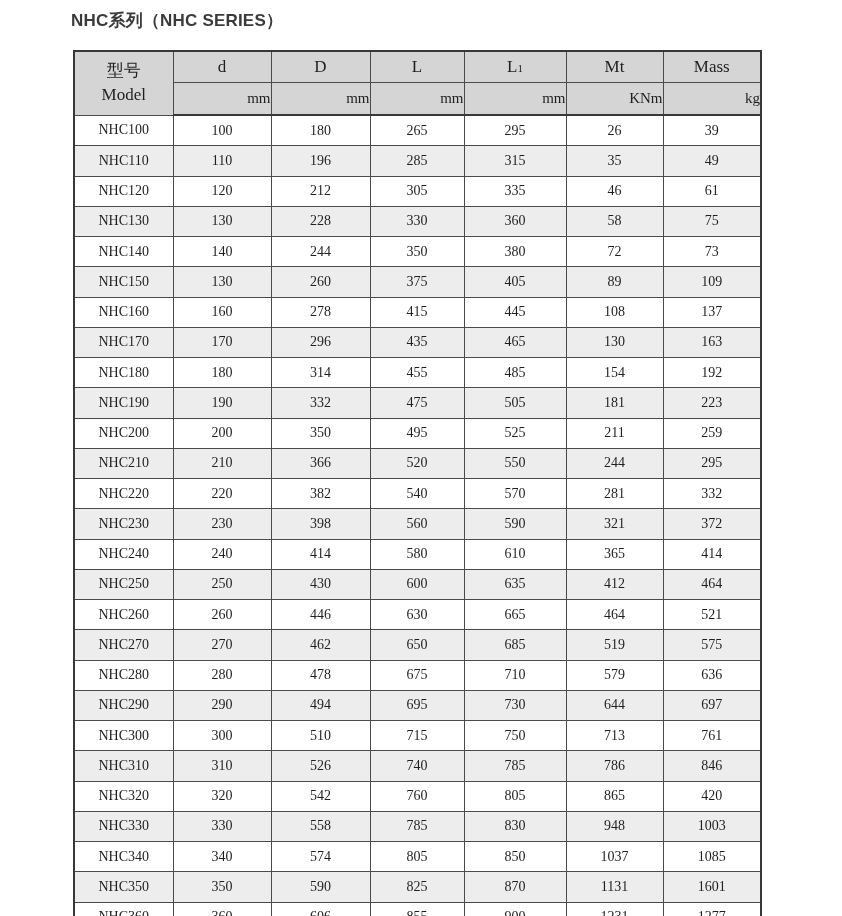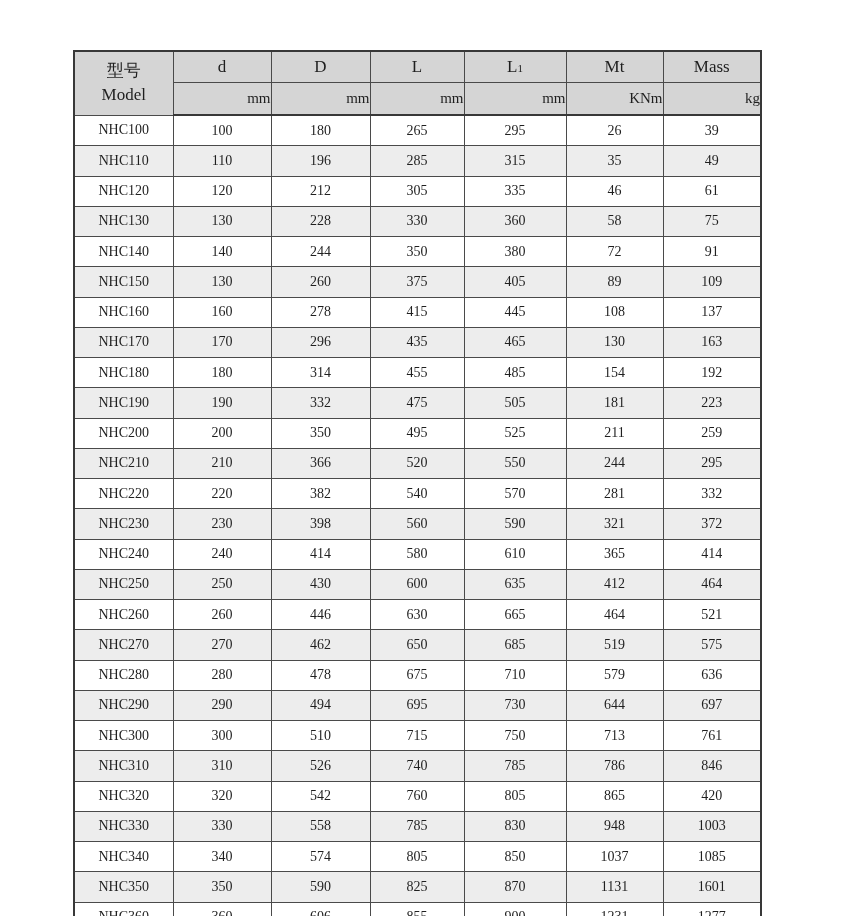--- a/index.html
+++ b/index.html
@@ -74,20 +74,21 @@
     background: #ffffff;
   }
   tbody tr.alt td {
     background: var(--alt_row_bg, #ededed);
   }
 </style>
 </head>
 <body>
 
 <div class="page">
+  <div class="title">NHC系列（NHC SERIES）</div>
 
   <table class="spec">
     <colgroup>
       <col style="width:99px">
       <col style="width:98px">
       <col style="width:99px">
       <col style="width:94px">
       <col style="width:102px">
       <col style="width:97px">
       <col style="width:98px">
@@ -148,21 +149,21 @@
           <td>58</td>
           <td>75</td>
         </tr>
         <tr>
           <td>NHC140</td>
           <td>140</td>
           <td>244</td>
           <td>350</td>
           <td>380</td>
           <td>72</td>
-          <td>91</td>
+          <td>73</td>
         </tr>
         <tr class="alt">
           <td>NHC150</td>
           <td>130</td>
           <td>260</td>
           <td>375</td>
           <td>405</td>
           <td>89</td>
           <td>109</td>
         </tr>

